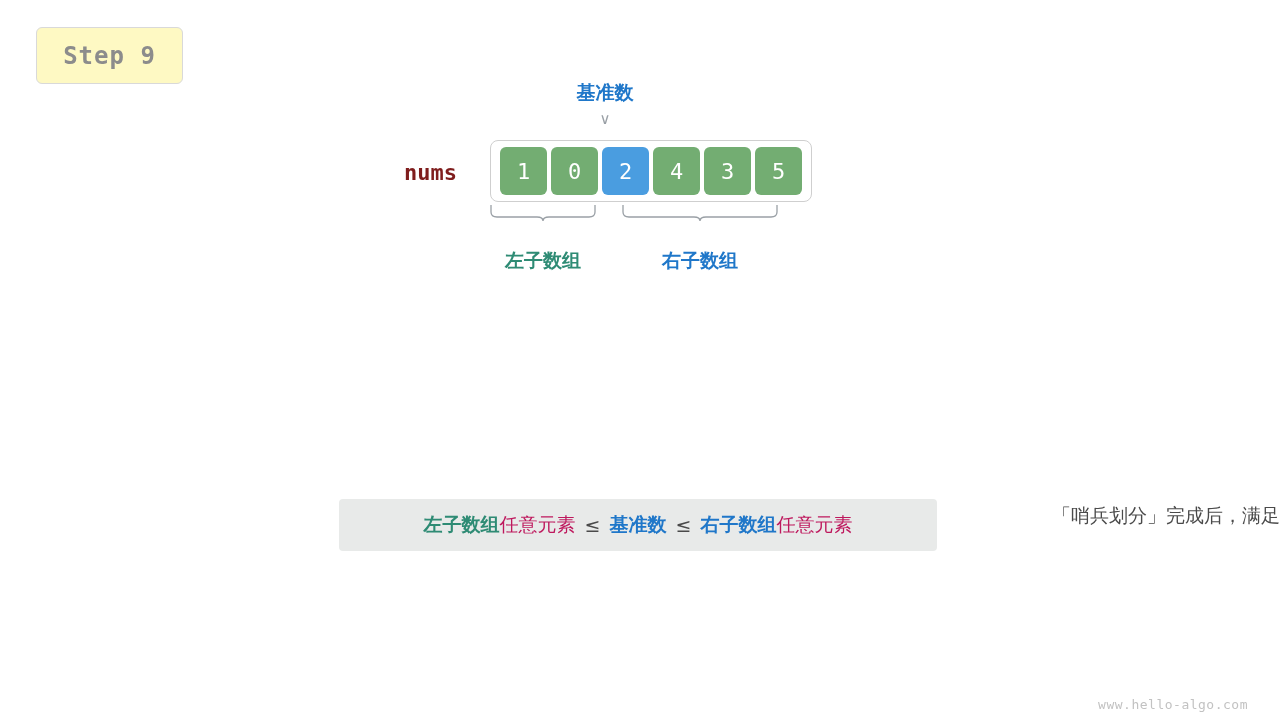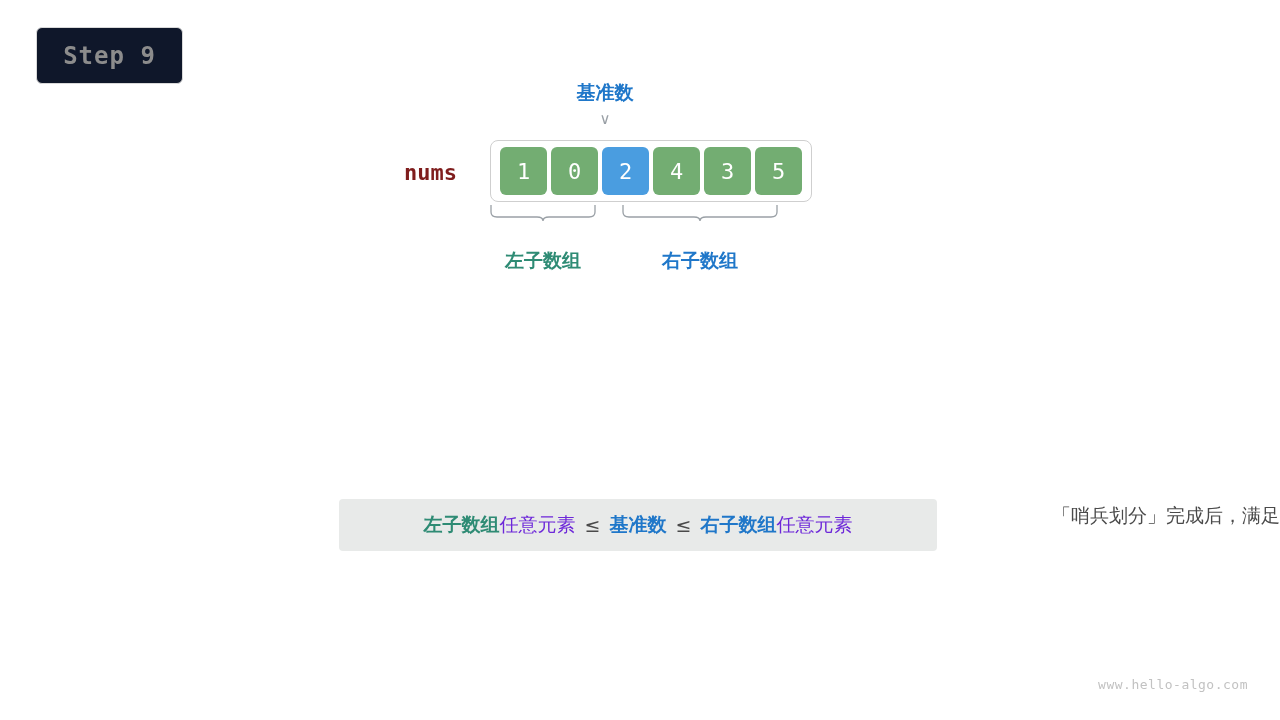--- a/index.html
+++ b/index.html
@@ -17,21 +17,21 @@
 
   
   #step-badge {
     position: absolute;
     left: 36px;
     top: 27px;
     width: 145px;
     height: 55px;
     border: 1px solid #d9d9d9;
     border-radius: 6px;
-    background: #0f172a;
+    background: #fef9c3;
     display: flex;
     align-items: center;
     justify-content: center;
   }
   #step-badge .step-text {
     font-family: "DejaVu Sans Mono", monospace;
     font-size: 24px;
     font-weight: bold;
     color: #8c8c8c;
     letter-spacing: 1px;
@@ -154,28 +154,28 @@
     background: #e8eae9;
     border-radius: 4px;
     display: flex;
     align-items: center;
     justify-content: center;
     font-size: 19px;
     color: #4a4a4a;
   }
   #formula-box .green { color: #2e8b74; font-weight: bold; }
   #formula-box .blue  { color: #1f77c9; font-weight: bold; }
-  #formula-box .plain { color: #6d28d9; }
+  #formula-box .plain { color: #be185d; }
   #formula-box .op    { color: #4a4a4a; padding: 0 9px; }
 
   
   #footer-url {
     position: absolute;
     right: 32px;
-    bottom: 28px;
+    bottom: 8px;
     font-family: "DejaVu Sans Mono", monospace;
     font-size: 13px;
     color: #c2c2c2;
     letter-spacing: 0.5px;
   }
 </style>
 </head>
 <body>
 
 <div id="step-badge">

